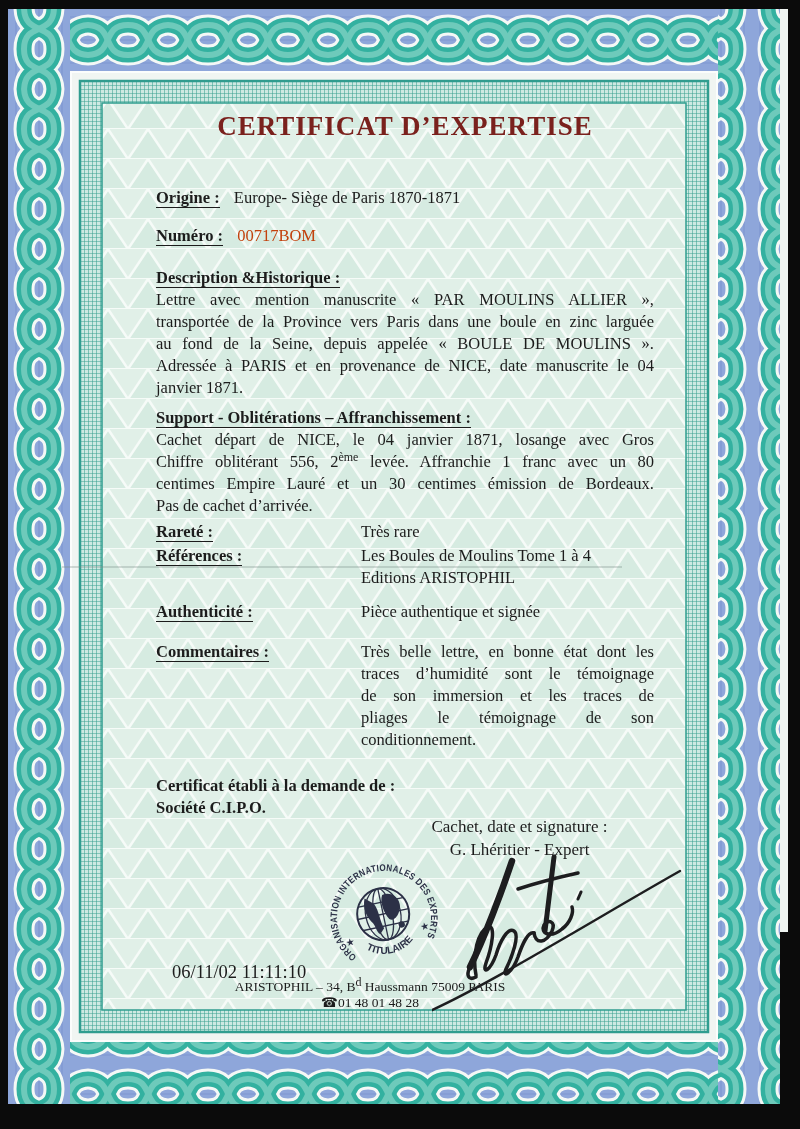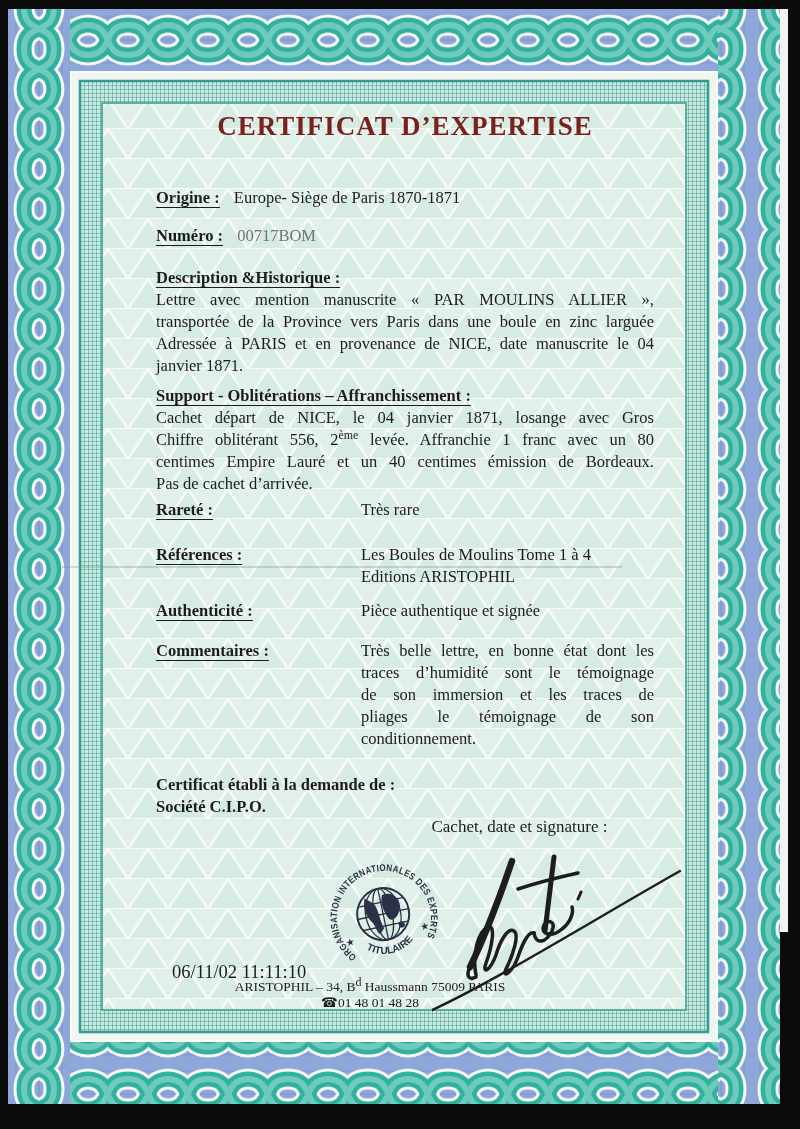--- a/index.html
+++ b/index.html
@@ -20,30 +20,30 @@
     color:#1c1c1c;font-size:16.5px;line-height:22px;
   }
   .title{
     text-align:center;font-size:27px;line-height:34px;font-weight:bold;
     letter-spacing:1px;color:#7a211d;margin:0;
   }
   .u{border-bottom:1.8px solid #1c1c1c;font-weight:bold;}
   .inline-row{margin-top:16px;}
   .inline-row .val{margin-left:10px;}
   .row-origine{margin-top:44px;}
-  .numero-val{color:#737373;}
+  .numero-val{color:#c2410c;}
   .section-desc{margin-top:20px;}
   .section-support{margin-top:8px;}
   .jline{text-align:justify;text-align-last:justify;}
   .jlast{text-align:left;}
   .row{display:flex;}
   .row .cell-label{width:205px;flex:none;}
   .row .cell-value{flex:1;}
   .row-rarete{margin-top:4px;}
-  .row-refs{margin-top:23px;}
+  .row-refs{margin-top:2px;}
   .row-auth{margin-top:12px;}
   .row-comments{margin-top:18px;}
   .request{margin-top:24px;font-weight:bold;}
   sup{font-size:12px;line-height:0;vertical-align:super;}
   .crease{
     position:absolute;left:-40px;top:463px;width:560px;height:2px;
     background:rgba(120,140,132,0.30);
   }
   .cachet-block{
     position:absolute;left:285px;top:712px;width:265px;
@@ -118,29 +118,30 @@
 
     <div class="inline-row">
       <span class="u">Numéro :</span>
       <span class="val numero-val">00717BOM</span>
     </div>
 
     <div class="section-desc">
       <div><span class="u">Description &amp;Historique :</span></div>
       <div class="jline">Lettre avec mention manuscrite « PAR MOULINS ALLIER »,</div>
       <div class="jline">transportée de la Province vers Paris dans une boule en zinc larguée</div>
+      <div class="jline">au fond de la Seine, depuis appelée « BOULE DE MOULINS ».</div>
       <div class="jline">Adressée à PARIS et en provenance de NICE, date manuscrite le 04</div>
       <div class="jlast">janvier 1871.</div>
     </div>
 
     <div class="section-support">
       <div><span class="u">Support - Oblitérations – Affranchissement :</span></div>
       <div class="jline">Cachet départ de NICE, le 04 janvier 1871, losange avec Gros</div>
       <div class="jline"><span>Chiffre oblitérant 556, 2</span><sup>ème</sup><span> levée. Affranchie 1 franc avec un 80</span></div>
-      <div class="jline">centimes Empire Lauré et un 40 centimes émission de Bordeaux.</div>
+      <div class="jline">centimes Empire Lauré et un 30 centimes émission de Bordeaux.</div>
       <div class="jlast">Pas de cachet d’arrivée.</div>
     </div>
 
     <div class="row row-rarete">
       <div class="cell-label"><span class="u">Rareté :</span></div>
       <div class="cell-value">Très rare</div>
     </div>
 
     <div class="row row-refs">
       <div class="cell-label"><span class="u">Références :</span></div>
@@ -166,20 +167,21 @@
       </div>
     </div>
 
     <div class="request">
       <div>Certificat établi à la demande de :</div>
       <div>Société C.I.P.O.</div>
     </div>
 
     <div class="cachet-block">
       <div>Cachet, date et signature :</div>
+      <div>G. Lhéritier - Expert</div>
     </div>
 
     <svg class="seal" width="118" height="118" viewBox="0 0 118 118">
       <g transform="rotate(-12 59 59)" fill="#2c3147" style="font-family:'Liberation Sans',sans-serif;">
         <path id="sealArc" d="M25.8,92.2 A47,47 0 1 1 92.2,92.2" fill="none"></path>
         <path id="sealArcB" d="M26.4,74.2 A36,36 0 0 0 91.6,74.2" fill="none"></path>
         <text font-size="9.6" font-weight="bold" letter-spacing="0.4">
           <textPath href="#sealArc" startOffset="2" textLength="212" lengthAdjust="spacingAndGlyphs">ORGANISATION INTERNATIONALES DES EXPERTS</textPath>
         </text>
         <text font-size="10" font-weight="bold" text-anchor="middle">

